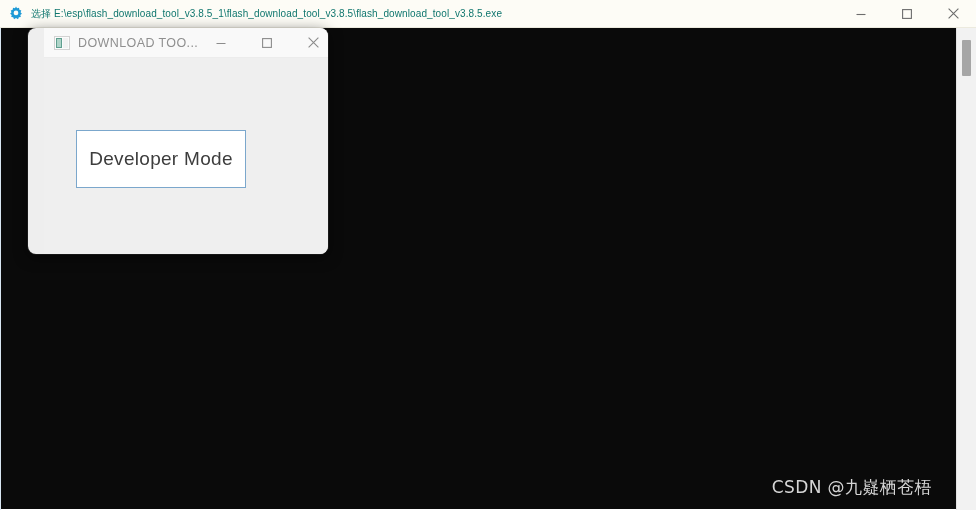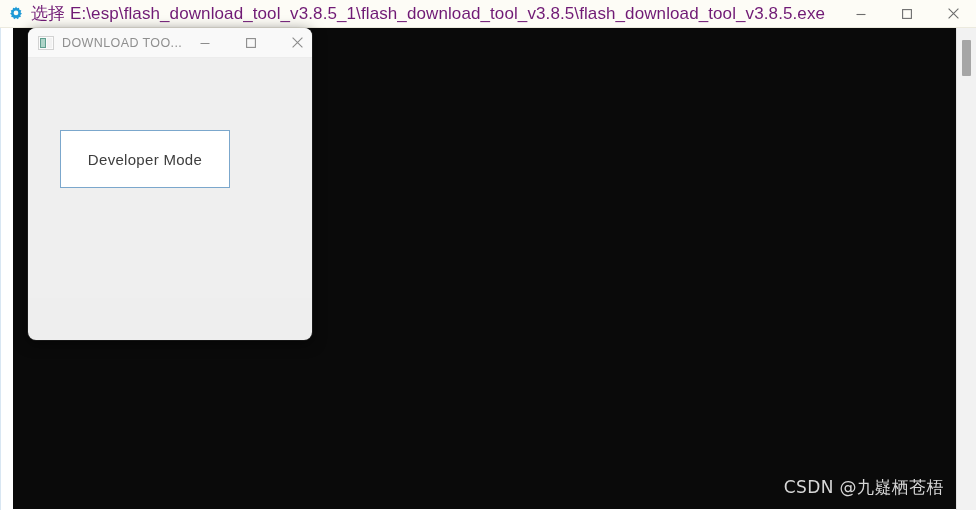--- a/index.html
+++ b/index.html
@@ -39,42 +39,42 @@
   }
   #outer-titlebar .tb-icon {
     width: 16px;
     height: 16px;
     margin-left: 8px;
     margin-right: 7px;
     flex: 0 0 auto;
     display: block;
   }
   #outer-titlebar .tb-title {
-    font-size: 17px;
-    color: #701a75;
+    font-size: 10px;
+    color: #0f766e;
     white-space: nowrap;
     letter-spacing: 0.1px;
     line-height: 28px;
     font-family: "Liberation Sans", sans-serif;
   }
   #outer-titlebar .tb-spacer { flex: 1 1 auto; }
   .winctl {
     width: 46px;
     height: 28px;
     display: flex;
     align-items: center;
     justify-content: center;
     flex: 0 0 auto;
   }
   .winctl svg { display: block; }
 
   
   #console-area {
     position: absolute;
-    left: 13px;
+    left: 1px;
     top: 28px;
     width: 955px;
     height: 481px;
     background: #0a0a0a;
     overflow: hidden;
   }
   #console-left-edge {
     position: absolute;
     left: 0; top: 28px;
     width: 1px; height: 482px;
@@ -124,25 +124,26 @@
     letter-spacing: 0.5px;
     opacity: 0.85;
   }
 
   
   #download-tool-dialog {
     position: absolute;
     left: 28px;
     top: 28px;
     width: 284px;
-    height: 312px;
+    height: 226px;
     background: #eeeeee;
     border-radius: 8px;
     box-shadow: 0 3px 14px rgba(0,0,0,0.55), 0 0 0 1px rgba(255,255,255,0.10);
     overflow: hidden;
+    padding-left: 16px;
   }
   #dialog-titlebar {
     position: relative;
     height: 30px;
     background: #f9f9f9;
     border-bottom: 1px solid #ececec;
     display: flex;
     align-items: center;
     box-sizing: border-box;
   }
@@ -182,21 +183,21 @@
   .mode-button {
     position: absolute;
     left: 32px;
     width: 170px;
     height: 58px;
     background: #ffffff;
     display: flex;
     align-items: center;
     justify-content: center;
     box-sizing: border-box;
-    font-size: 15px;
+    font-size: 19px;
     color: #3d3d3d;
     letter-spacing: 0.3px;
     font-family: "Liberation Sans", sans-serif;
     cursor: pointer;
   }
   #developer-mode-button {
     top: 72px;
     border: 1.6px solid #7ba7cc;
   }
   #factory-mode-button {

